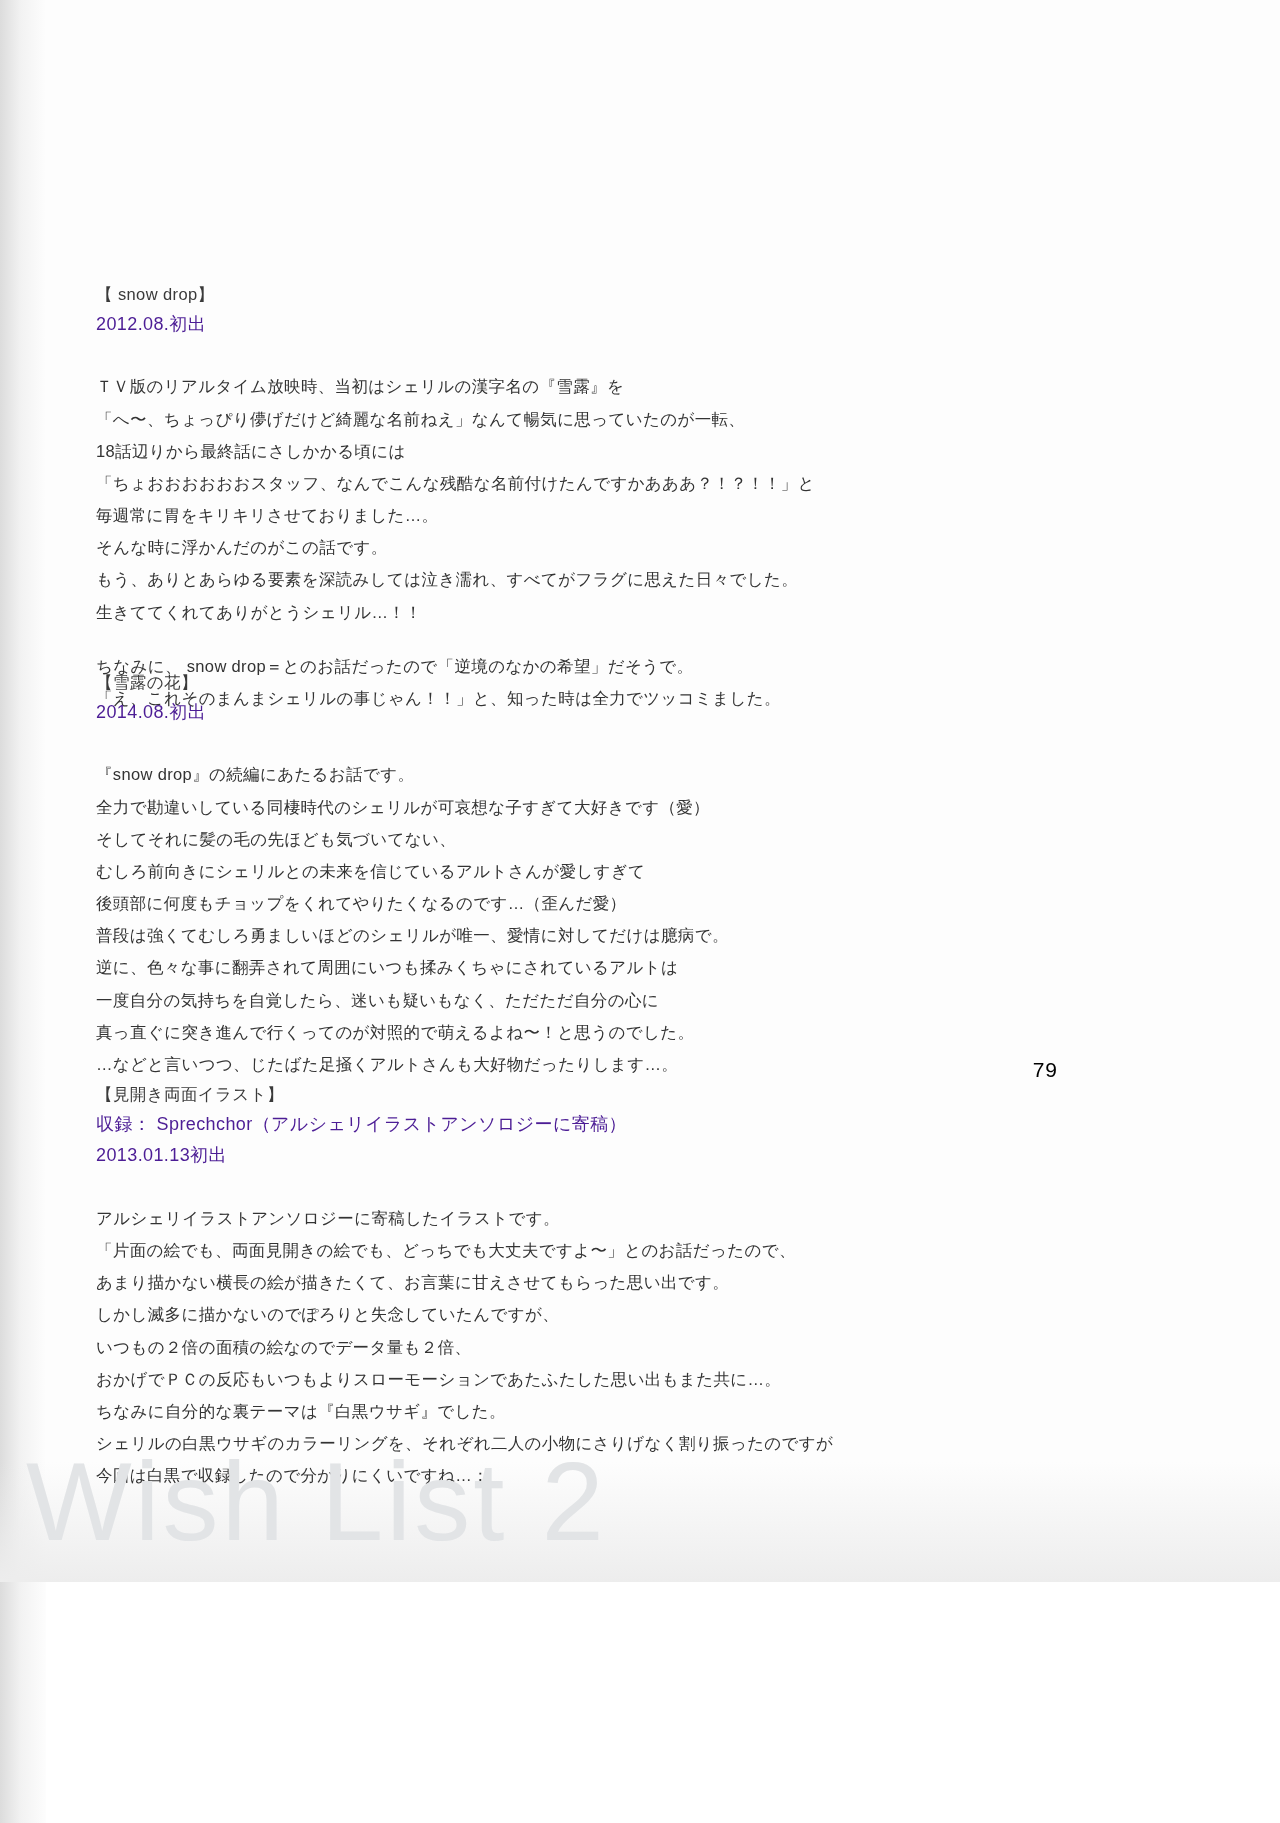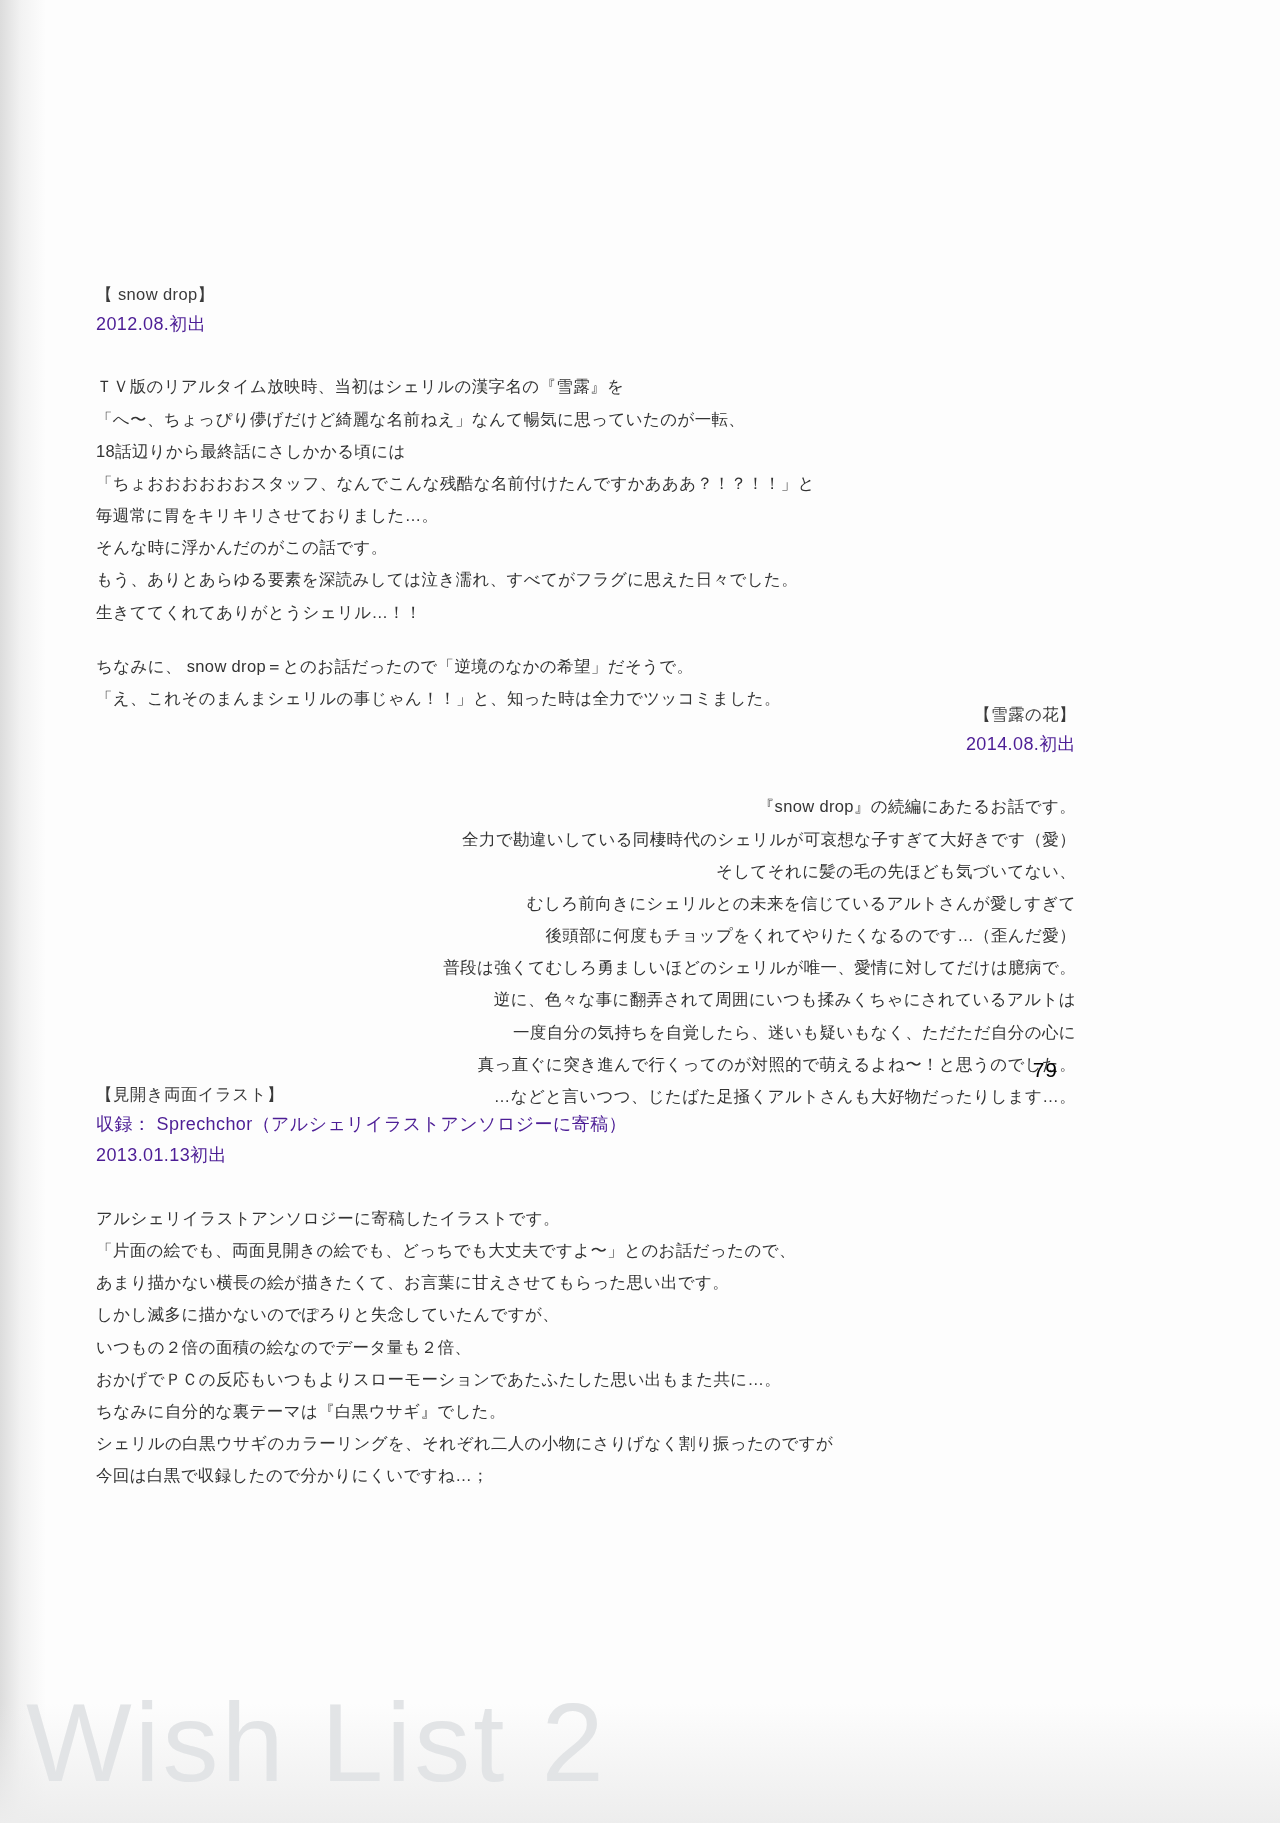--- a/index.html
+++ b/index.html
@@ -13,21 +13,21 @@
     position: relative;
     overflow: hidden;
     font-family: "Liberation Sans", sans-serif;
     color: #2a2a2a;
   }
 
   .page {
     position: absolute;
     left: 0; top: 0;
     width: 1280px;
-    height: 1823px;
+    height: 1582px;
     background: #fdfdfd;
   }
 
   
   .gutter-shade {
     position: absolute;
     left: 0; top: 0;
     width: 46px;
     height: 1823px;
     background: linear-gradient(to right, #dcdcdc 0%, #f2f2f2 45%, #fdfdfd 100%);
@@ -73,21 +73,21 @@
     letter-spacing: 0.35px;
     color: #333333;
   }
   .body-block p {
     margin: 0;
     white-space: pre-wrap;
   }
   .body-gap { height: 22px; }
 
   .s1 { position: absolute; left: 0; top: 0; width: 980px; }
-  .s2 { position: absolute; left: 0; top: 420px; width: 980px; text-align: right; }
+  .s2 { position: absolute; left: 0; top: 388px; width: 980px; }
   .s3 { position: absolute; left: 0; top: 800px; width: 980px; }
 
   .page-number {
     position: absolute;
     right: 18px;
     top: 778px;
     font-size: 21px;
     color: #000000;
     font-family: "Liberation Sans", sans-serif;
     letter-spacing: 1px;

